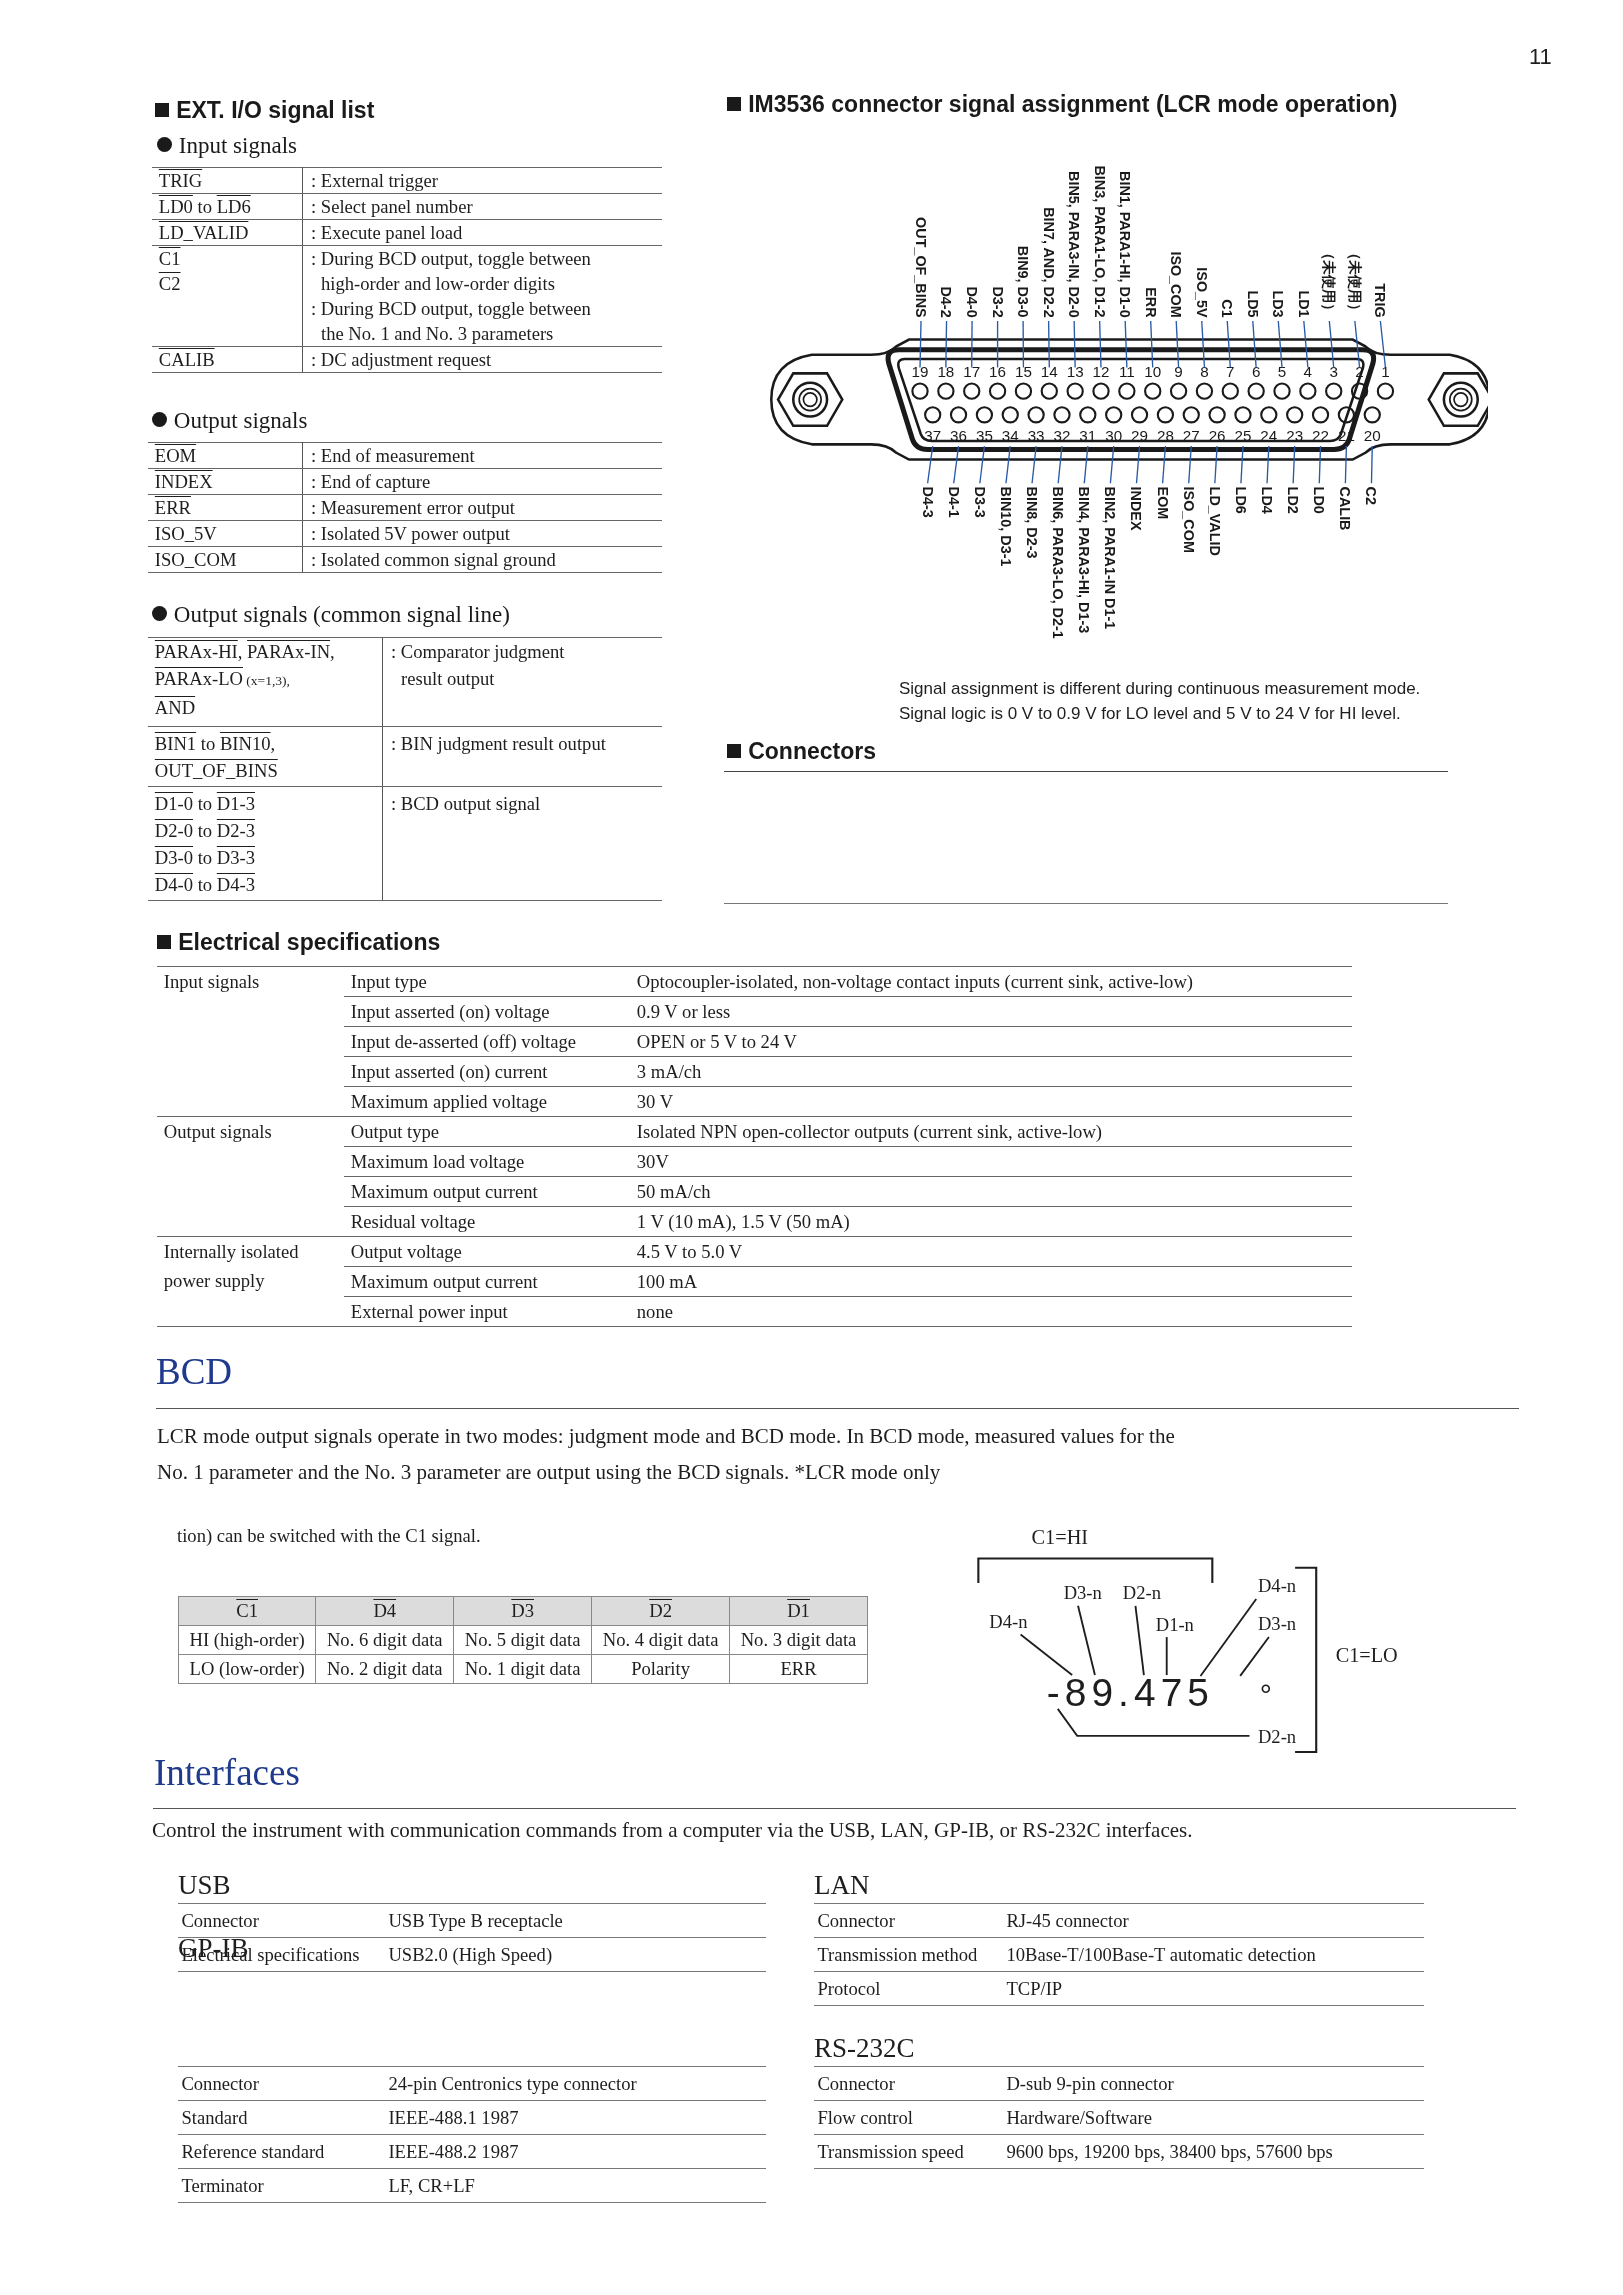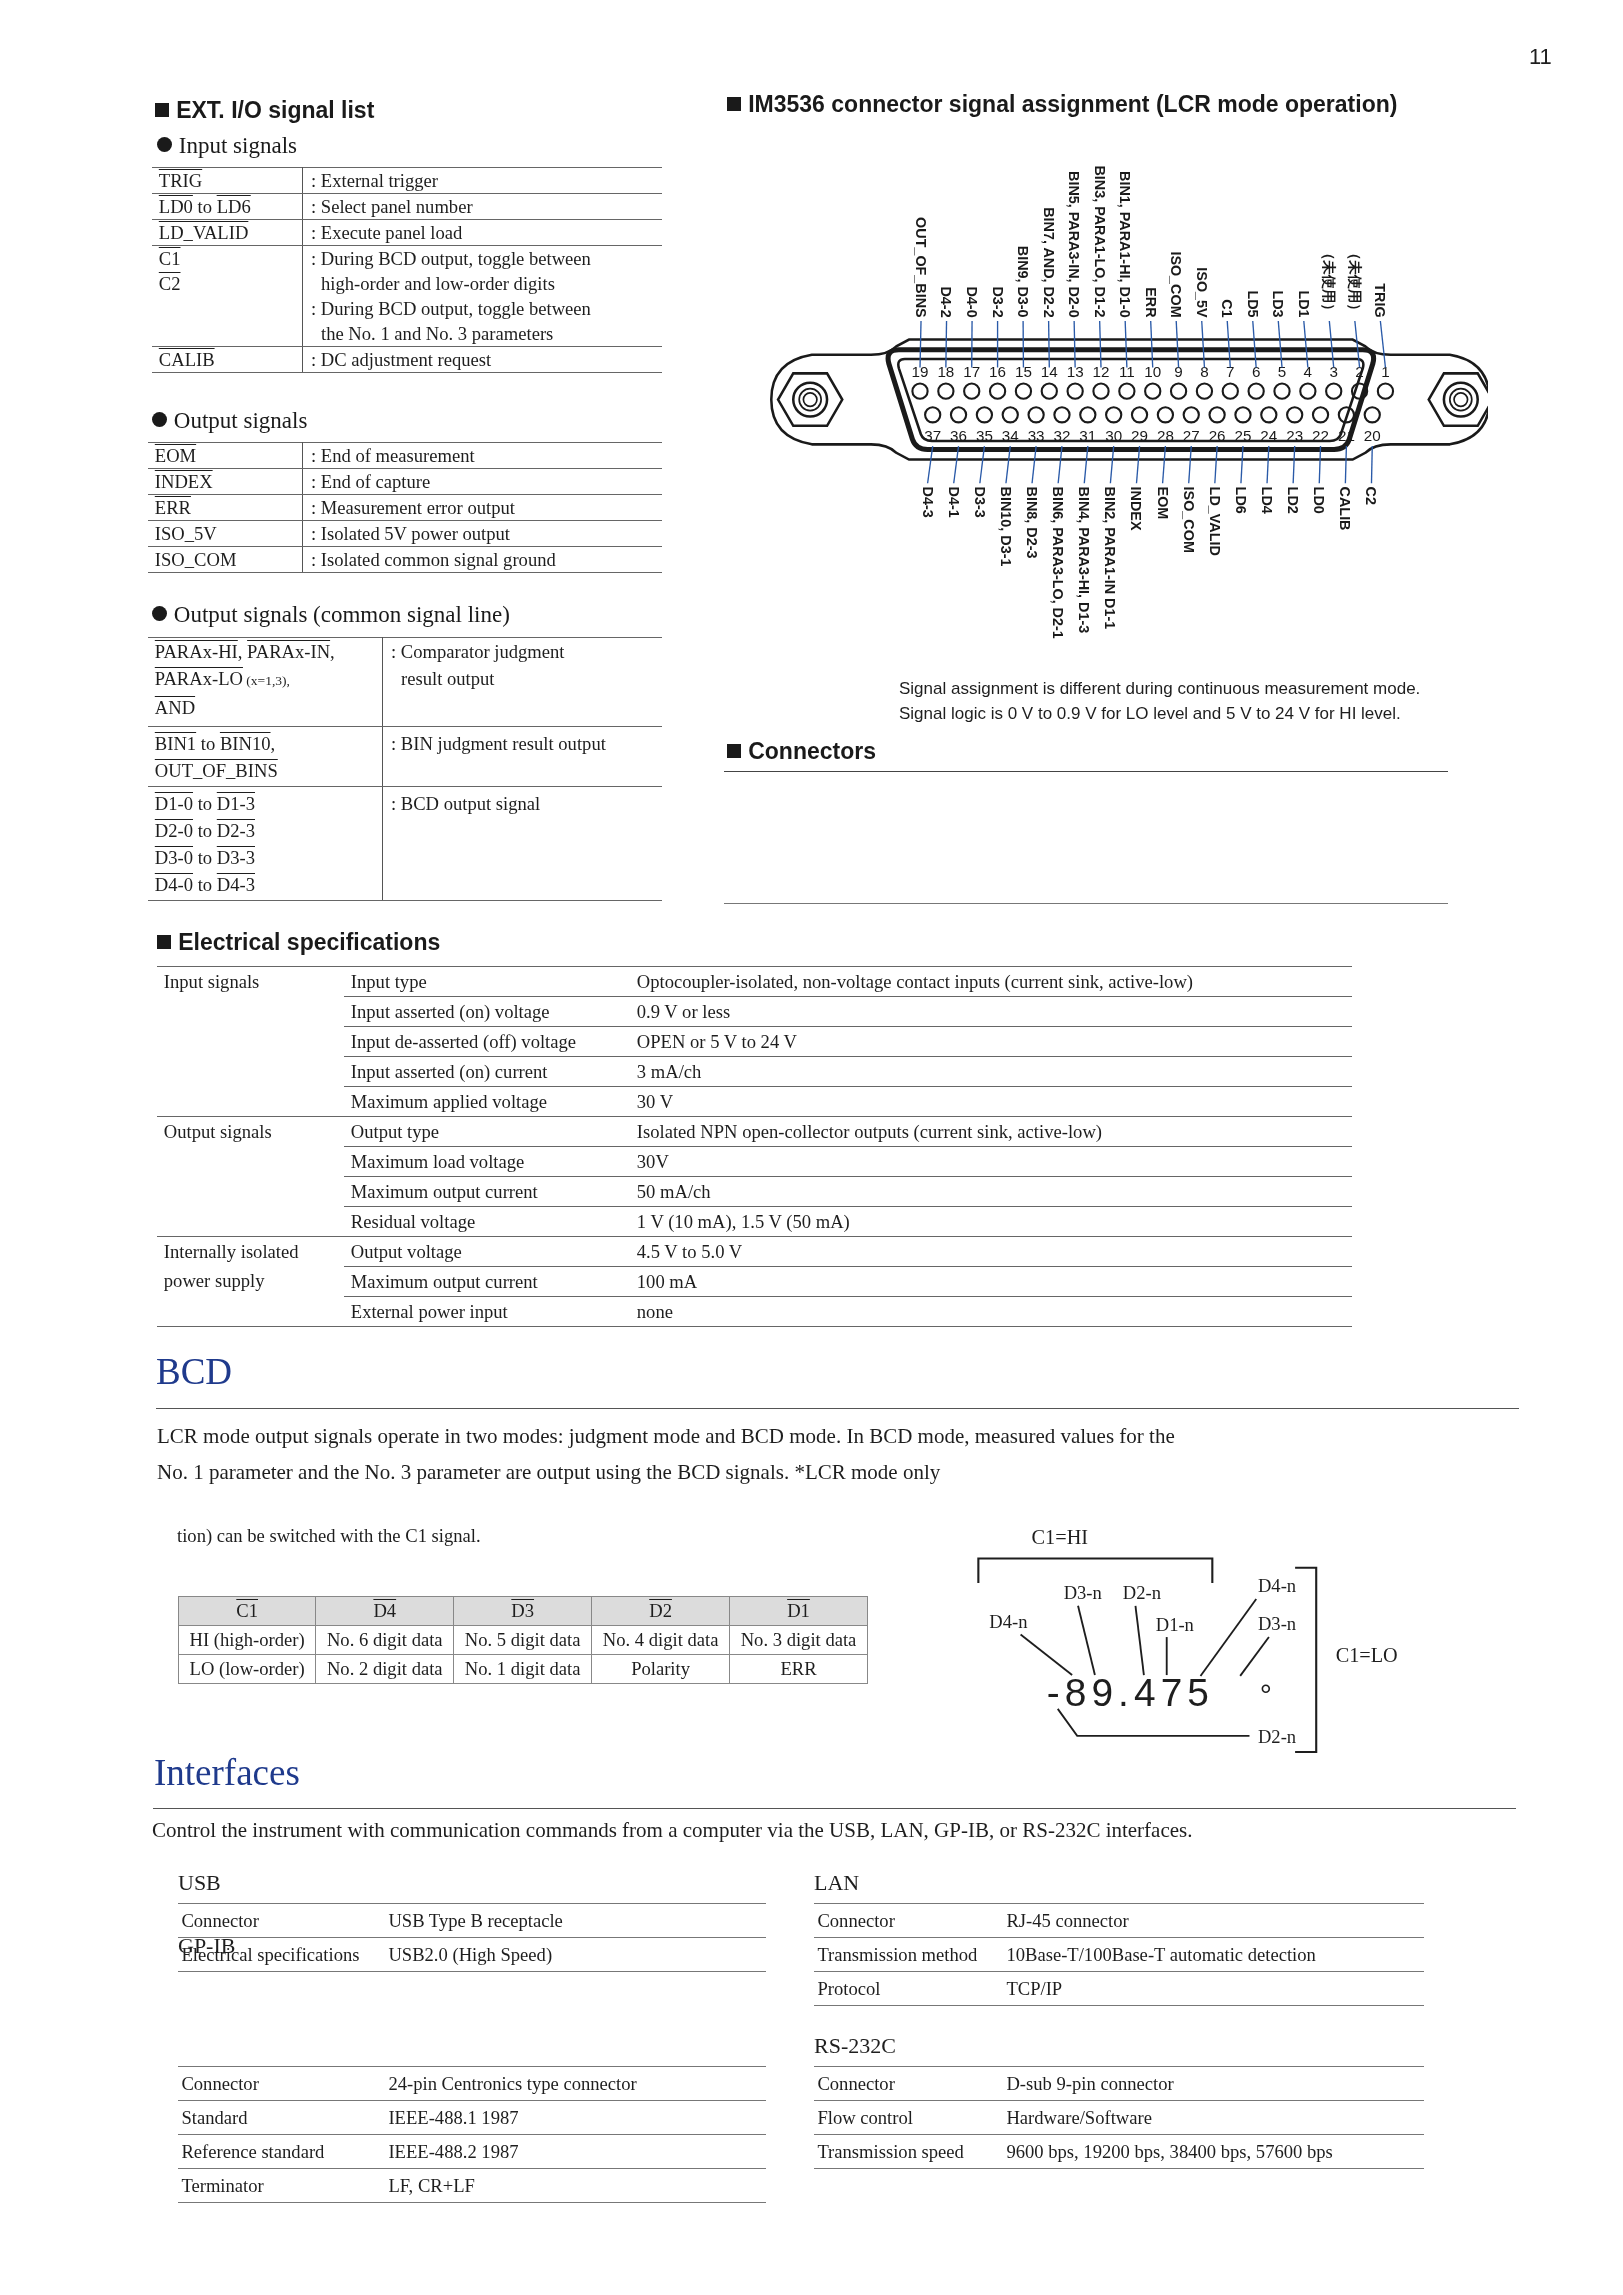--- a/index.html
+++ b/index.html
@@ -28,21 +28,21 @@
   .blue { color: #1f3a8c; }
   .bigh { font-size: 37px; }
   .rule { height: 0; border-top: 1.7px solid #555; }
   .para { font-size: 21px; line-height: 36px; }
   .bcdt { font-size: 18.6px; line-height: 28px; border: 1.3px solid #888; }
   .bcdt td, .bcdt th { border: 1.3px solid #888; padding: 0 5px; text-align: center; white-space: nowrap; font-weight: normal; }
   .bcdt th { background: #dcdcdc; }
   .ift { font-size: 18.6px; line-height: 31px; }
   .ift td { border-bottom: 1.7px solid #777; padding-left: 3.4px; white-space: nowrap; }
   .ift tr:first-child td { border-top: 1.7px solid #777; }
-  .ifh { font-size: 22px; }
+  .ifh { font-size: 27px; }
   .conn { font-size: 17px; line-height: 24.5px; }
   .conn td { vertical-align: top; white-space: nowrap; padding: 0; }
   .pinlbl { font-family: "Liberation Sans", sans-serif; font-weight: bold; font-size: 17px; fill: #1a1a1a; }
   .pinnum { font-family: "Liberation Sans", sans-serif; font-size: 18px; fill: #1a1a1a; }
   .diag text { font-family: "Liberation Serif", serif; fill: #1e1e1e; }
 </style>
 </head>
 <body>
 
 <div class="abs sans" style="left:1529px; top:44px; font-size:22px;">11</div>

